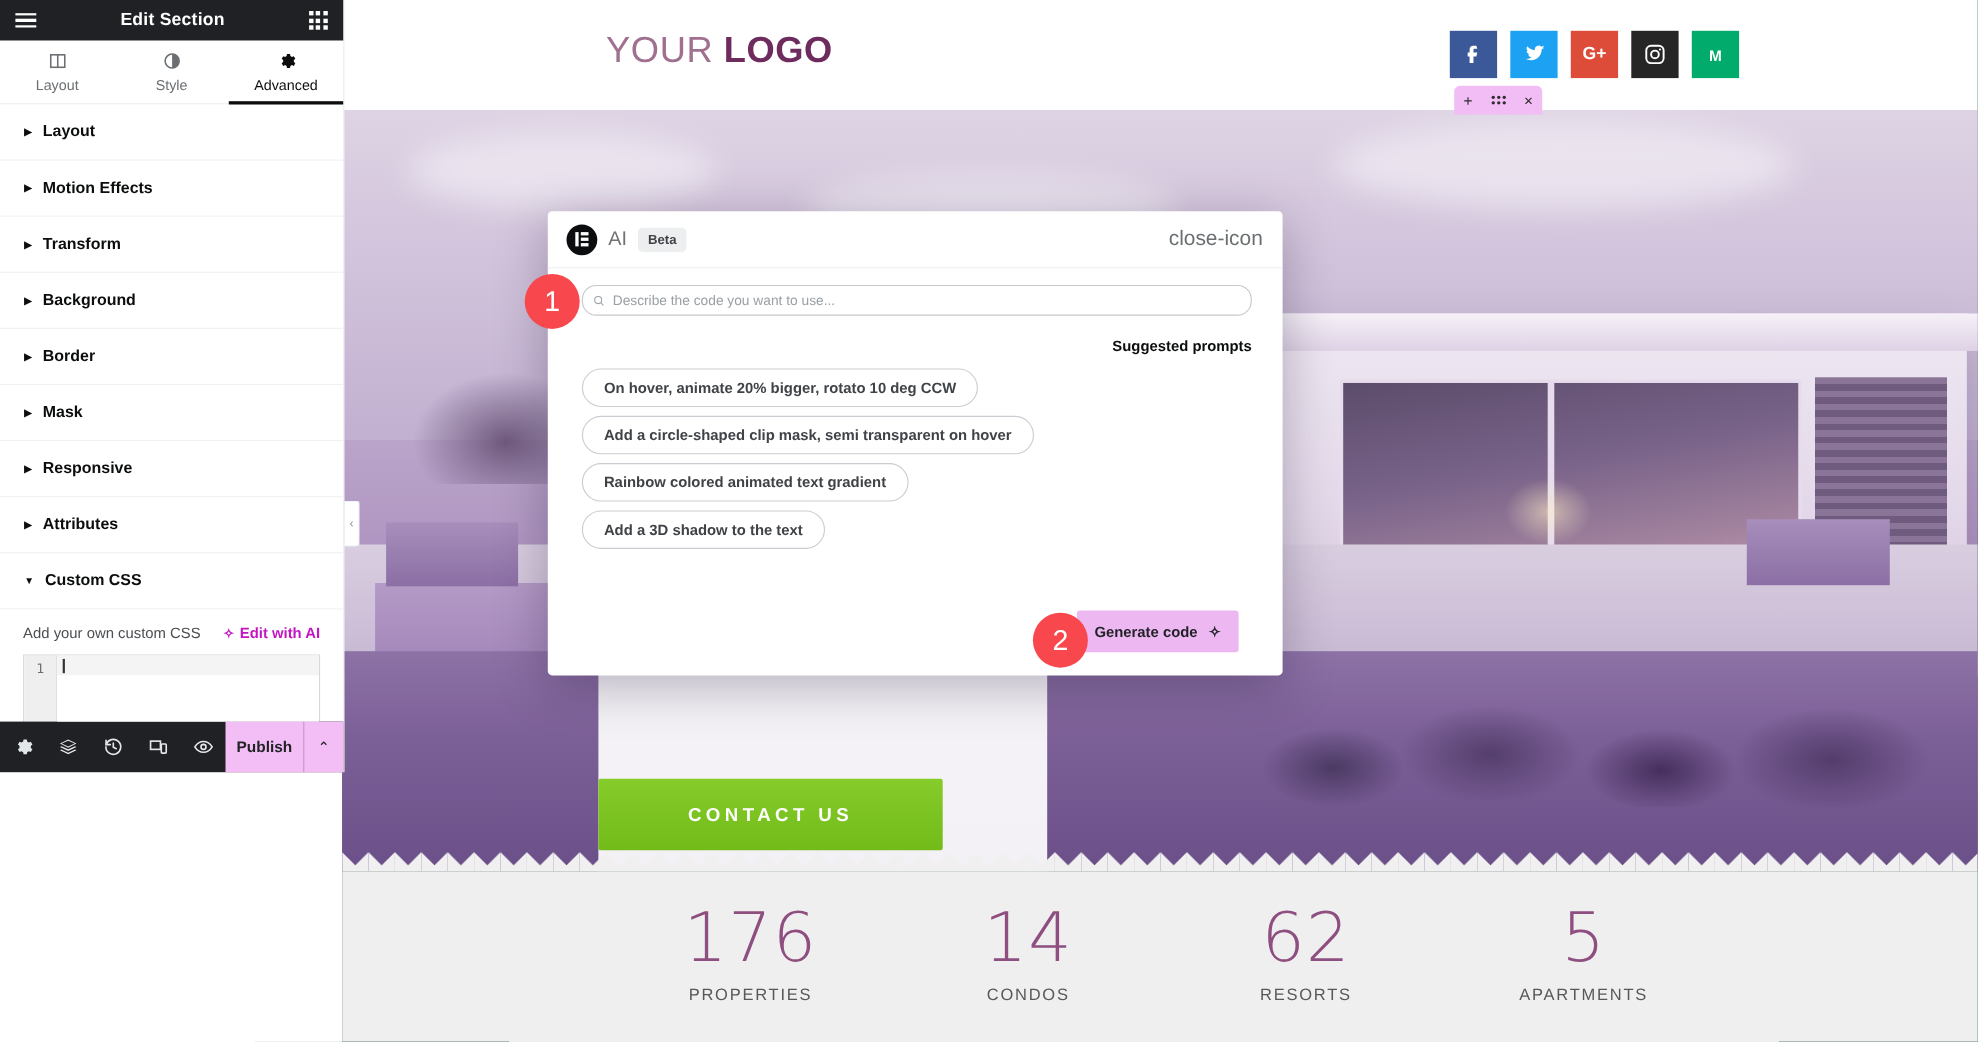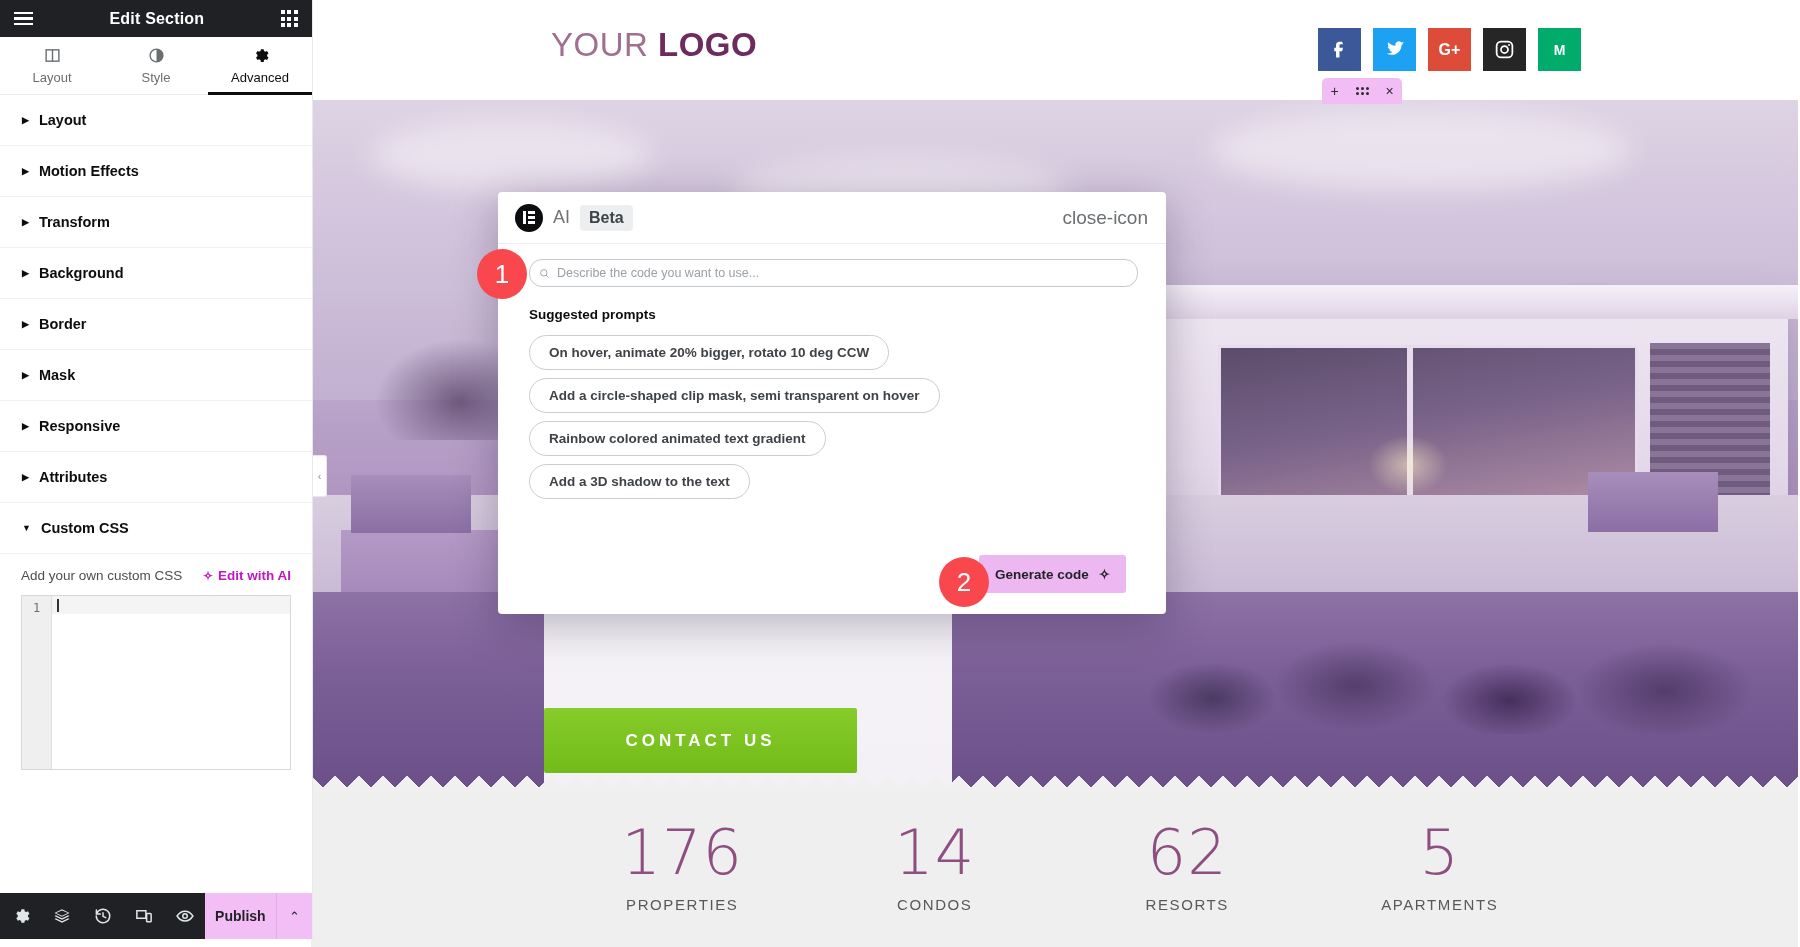--- a/index.html
+++ b/index.html
@@ -156,21 +156,21 @@
     font-family: "DejaVu Sans", sans-serif;
     font-size: 62px; font-weight: 300; color: #8e4f80; line-height: 1;
     letter-spacing: 1px;
   }
   .stat .lbl {
     margin-top: 12px; font-size: 15px; letter-spacing: 1.6px; color: #585858;
   }
 
   
   .panel {
-    position: absolute; left: 0; top: 0; width: 313px; height: 939px;
+    position: absolute; left: 0; top: 0; width: 313px; height: 702px;
     background: #fff; border-right: 1px solid #e6e9ec; z-index: 20;
     display: flex; flex-direction: column;
   }
   .panel-top {
     height: 37px; background: #1f2124; color: #fff;
     display: flex; align-items: center; justify-content: space-between;
     padding: 0 14px; flex: 0 0 37px;
   }
   .panel-title { font-size: 16px; font-weight: 700; letter-spacing: .2px; }
   .burger { display: flex; flex-direction: column; gap: 3px; cursor: pointer; }
@@ -274,38 +274,38 @@
     display: flex; align-items: center; justify-content: center;
   }
   .e-logo .bars { display: flex; gap: 2.2px; align-items: center; }
   .e-logo .bars i { display: block; background: #fff; }
   .e-logo .bars .v { width: 2.6px; height: 13px; }
   .e-logo .bars .st { display: flex; flex-direction: column; gap: 2.2px; }
   .e-logo .bars .st i { width: 7px; height: 2.6px; }
   .ai-title { font-size: 18px; color: #737373; font-weight: 400; }
   .beta {
     background: #eceef0; color: #3f4347; border-radius: 4px;
-    font-size: 16px; font-weight: 700; padding: 4px 9px;
+    font-size: 12px; font-weight: 700; padding: 4px 9px;
   }
   .modal-close {
     margin-left: auto; color: #6b6f72; font-size: 19px; line-height: 1; cursor: pointer;
     padding: 4px 2px;
   }
   .modal-body { padding: 15px 28px 0 31px; position: relative; }
   .ai-input-wrap {
     height: 28px; border: 1px solid #c5c9cd; border-radius: 13px; background: #fff;
     display: flex; align-items: center; gap: 7px; padding: 0 9px;
   }
   .ai-input-wrap svg { width: 11px; height: 11px; stroke: #9aa0a6; fill: none; stroke-width: 2; }
   .ai-input {
     border: none; outline: none; flex: 1; font-size: 12.5px; color: #2c2f33;
     font-family: "Liberation Sans", sans-serif; background: transparent;
   }
   .ai-input::placeholder { color: #9aa0a6; }
-  .sug-title { margin: 20px 0 13px 0; font-size: 13.5px; font-weight: 700; color: #0c0d0e; }
+  .sug-title { margin: 20px 0 13px 0; font-size: 13.5px; font-weight: 700; color: #0c0d0e; text-align: right; }
   .chips { display: flex; flex-direction: column; gap: 8px; align-items: flex-start; }
   .chip {
     border: 1px solid #c9cdd1; border-radius: 18px; padding: 9px 19px;
     font-size: 13.5px; font-weight: 700; color: #3f4347; cursor: pointer; background: #fff;
     white-space: nowrap;
   }
   .gen-btn {
     position: absolute; right: 40px; bottom: 21px;
     background: #edb7f2; color: #1f2124; border: none; border-radius: 3px;
     font-size: 13.5px; font-weight: 700; padding: 11px 16px; cursor: pointer;

